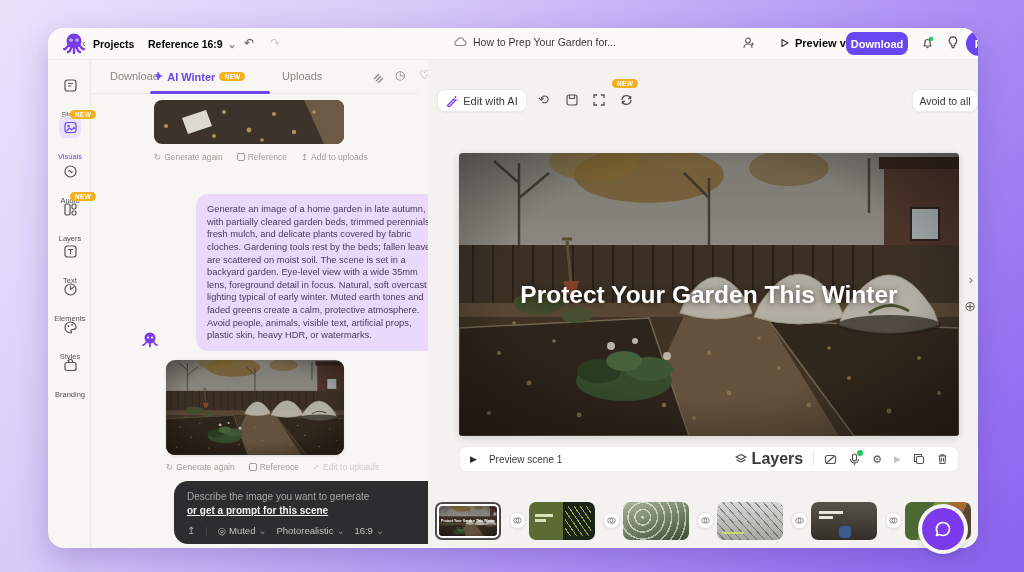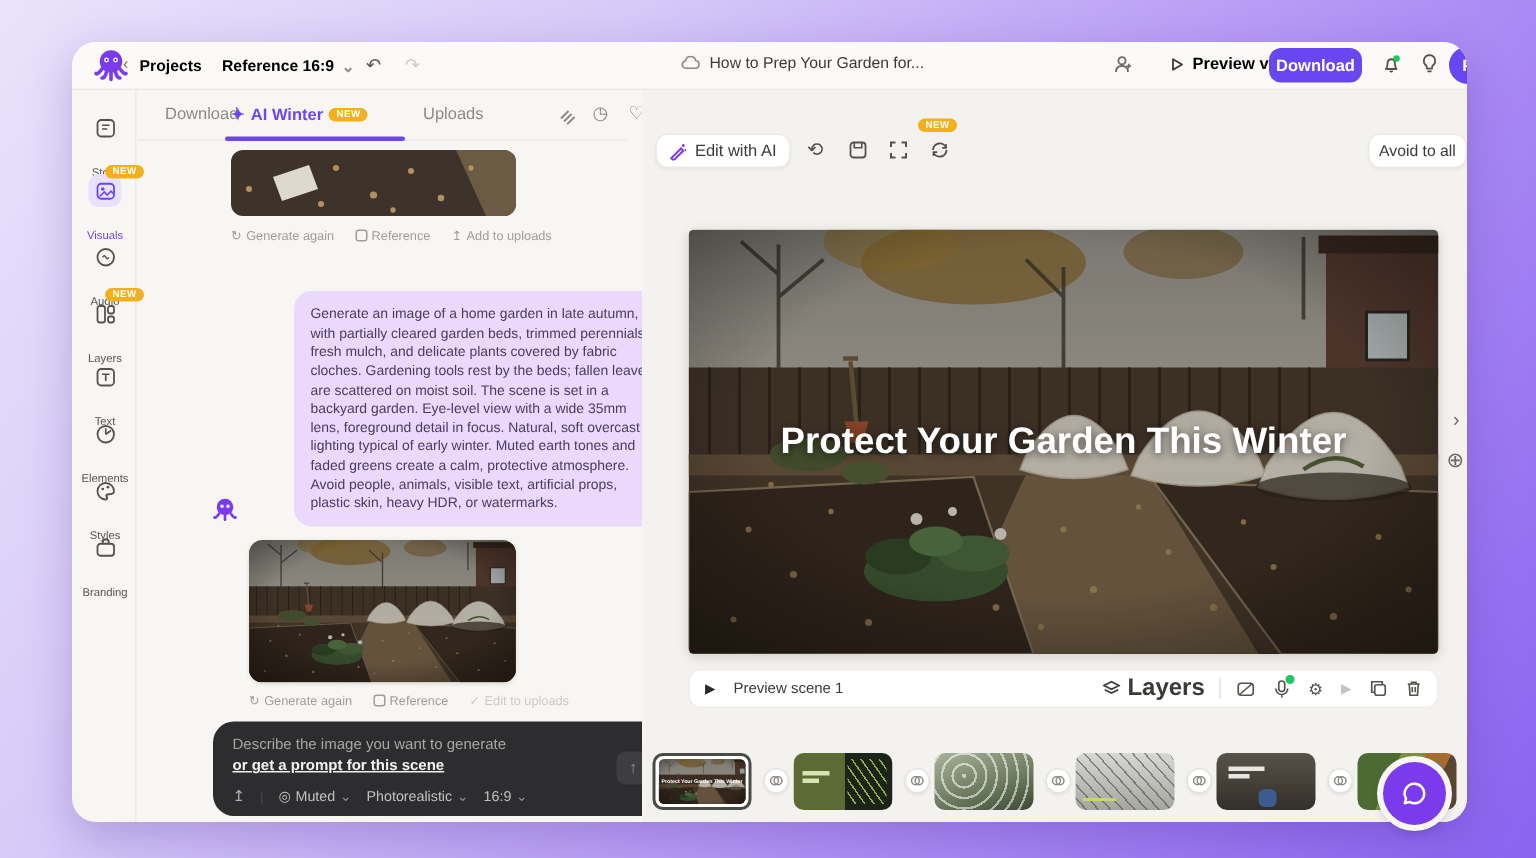--- a/index.html
+++ b/index.html
@@ -32,21 +32,21 @@
   .rail-item .rlb { font-size:7.5px; margin-top:14px; }
   .rail-item.sel .ric { background:#e9e2fc; color:#6b46f2; }
   .rail-item.sel .rlb { color:#6b46f2; }
   .tab { font-size:11px; color:#8d8a85; display:flex; align-items:center; gap:4px; }
   .tab.sel { color:#6b46f2; font-weight:bold; }
   .action-link { display:flex; align-items:center; gap:3px; font-size:8.5px; color:#a09d98; }
   .bubble-prompt { background:#ead9fb; border-radius:12px 12px 12px 12px; color:#4a3a5e;
     font-size:9.3px; line-height:1.36; padding:9px 11px; }
   .bubble-ai { background:#ffffff; border-radius:10px; font-size:10px; color:#3c3a37;
     padding:6px 10px; border:1px solid #f0eeea; }
-  .composer { background:#2d2d2f; border-radius:14px; }
+  .composer { background:#2d2d2f; border-radius:14px;margin-left:32px; }
   .chip { display:flex; align-items:center; gap:3px; color:#c2c1bf; font-size:9.5px; }
   .ic { display:inline-flex; align-items:center; justify-content:center; }
   svg { display:block; }
   .thumb { position:absolute; width:66px; height:38px; border-radius:7px; overflow:hidden; top:442px; }
   .trans-btn { position:absolute; top:452px; width:17px; height:17px; border-radius:50%;
     background:#fff; border:1px solid #e6e4e0; box-shadow:0 1px 2px rgba(0,0,0,.08);
     display:flex; align-items:center; justify-content:center; color:#8d8a85; }
   .scene-text { position:absolute; width:100%; text-align:center; color:#fff; font-weight:bold;
     text-shadow:0 1px 6px rgba(0,0,0,.55); font-family:"Liberation Sans",sans-serif; }
 </style>

